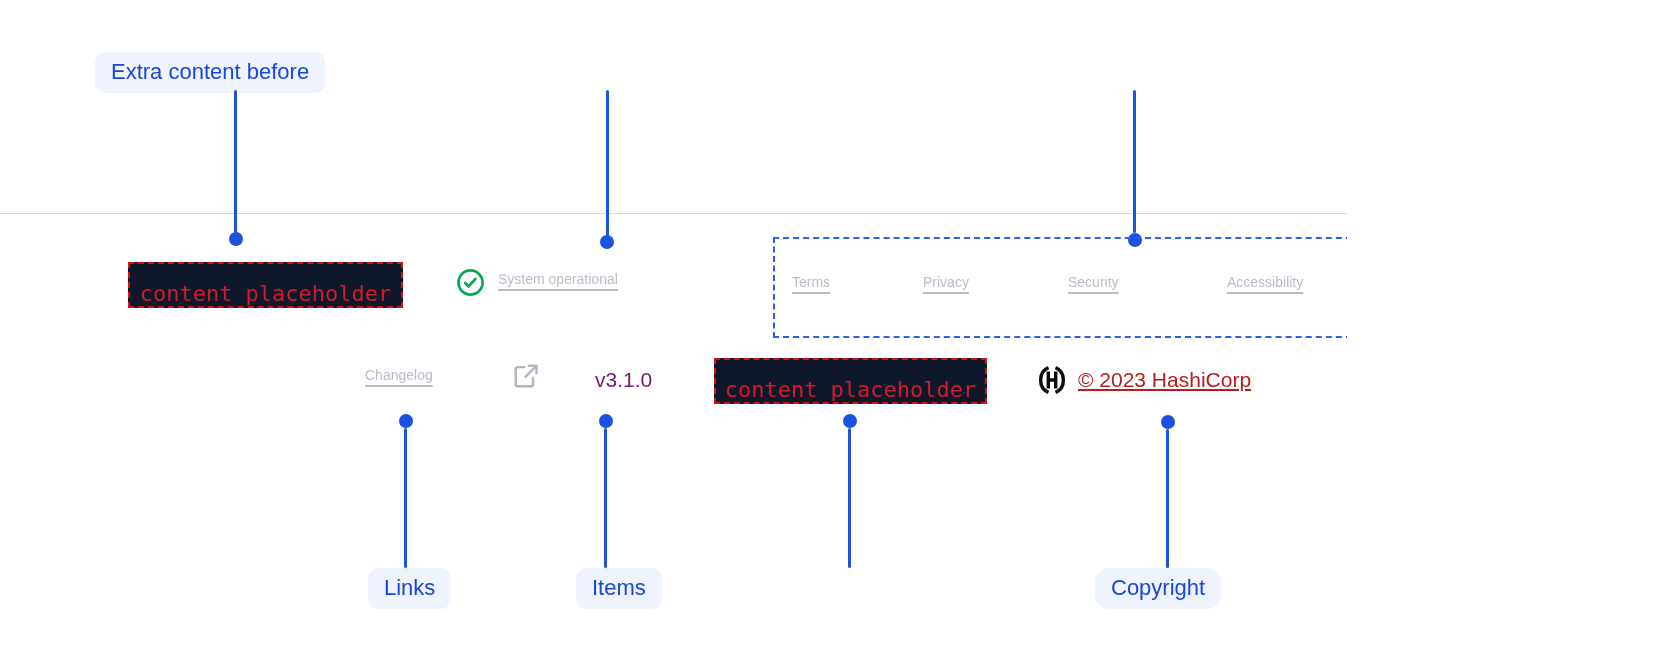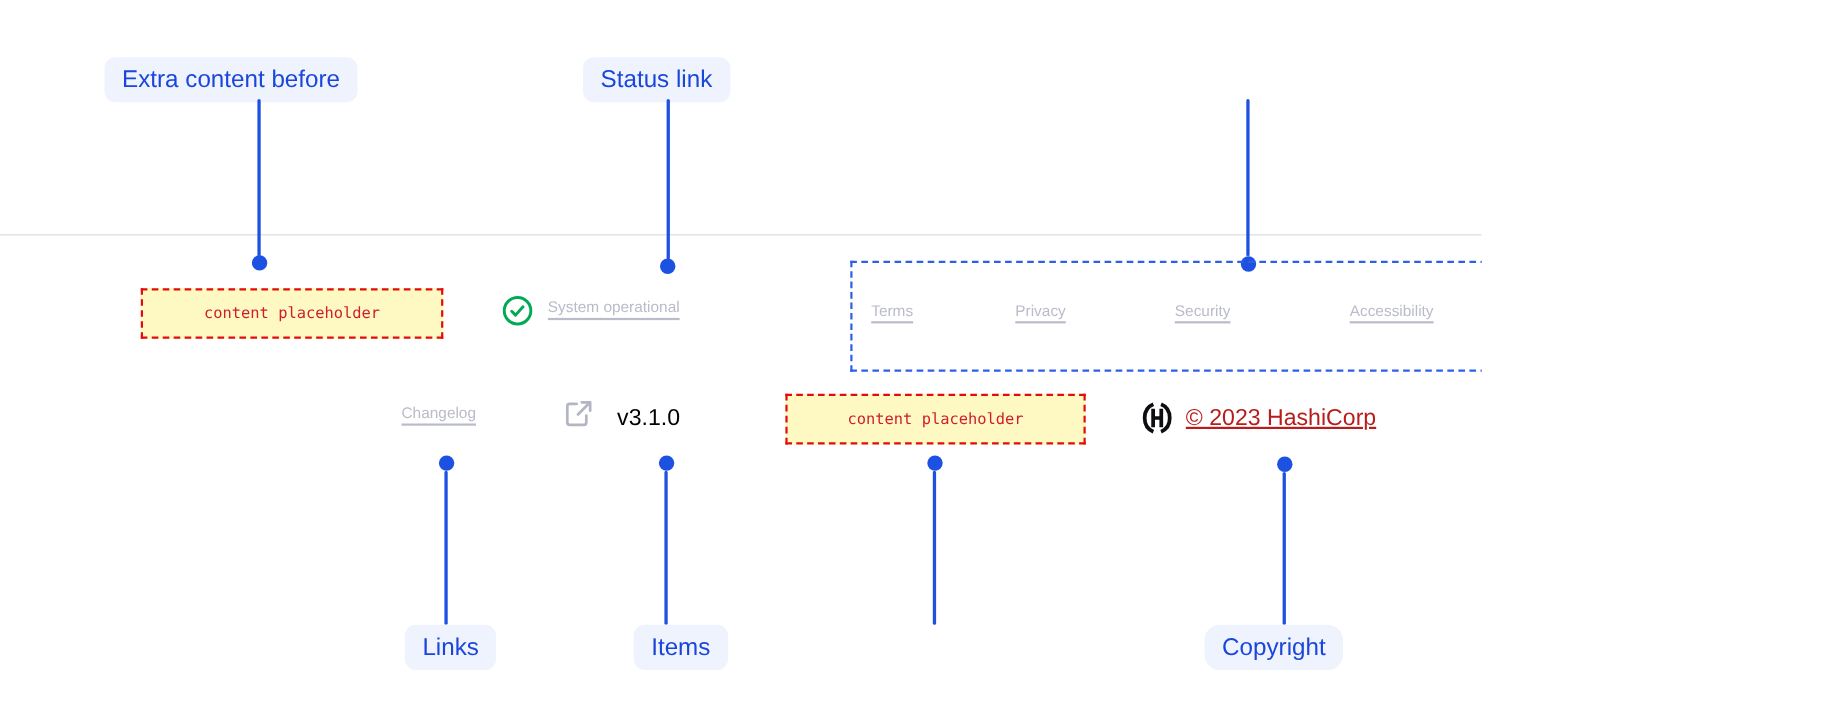--- a/index.html
+++ b/index.html
@@ -26,26 +26,26 @@
     padding: 9px 16px 10px 16px;
     border-radius: 10px;
     white-space: nowrap;
   }
   
   .vline { position: absolute; width: 3px; background: #1d51e2; border-radius: 2px; }
   .dot { position: absolute; width: 14px; height: 14px; border-radius: 50%; background: #1d51e2; }
   
   .ph-box {
     position: absolute;
-    background: #fef9c3;
+    background: #0f172a;
     border: 2px dashed #e30b0b;
     color: #cf1d2e;
     font-family: "DejaVu Sans Mono", "Liberation Mono", monospace;
-    font-size: 14px;
-    display: flex; align-items: center; justify-content: center;
+    font-size: 22px;
+    display: flex; align-items: flex-end; justify-content: center;
     box-sizing: border-box;
     white-space: nowrap;
   }
   
   .g-link {
     position: absolute;
     color: #babcca;
     font-size: 14px;
     font-weight: 500;
     text-decoration: underline;
@@ -69,23 +69,20 @@
 <div class="stage">
 
   <div class="divider"></div>
 
   <div class="pill" style="left:95px; top:52px;">
     <span>Extra content before</span>
   </div>
   <div class="vline" style="left:234px; top:90px; height:143px;"></div>
   <div class="dot" style="left:229px; top:232px;"></div>
 
-  <div class="pill" style="left:530px; top:52px;">
-    <span>Status link</span>
-  </div>
   <div class="vline" style="left:606px; top:90px; height:146px;"></div>
   <div class="dot" style="left:600px; top:235px;"></div>
 
   <div class="vline" style="left:1133px; top:90px; height:143px;"></div>
   <div class="dot" style="left:1128px; top:233px;"></div>
 
   <div class="ph-box" style="left:128px; top:262px; width:275px; height:46px;">
     <span>content placeholder</span>
   </div>
 
@@ -102,21 +99,21 @@
   <a class="g-link" style="left:1227px; top:274px;">Accessibility</a>
   <a class="g-link" style="left:1438px; top:274px;">Support</a>
 
   <a class="g-link" style="left:365px; top:367px;">Changelog</a>
   <svg class="icon-abs" style="left:512px; top:362px;" width="28" height="28" viewBox="0 0 24 24" fill="none" stroke="#b3b5c3" stroke-width="2.1" stroke-linecap="round" stroke-linejoin="round">
     <path d="M18 13.5V19a1.8 1.8 0 0 1-1.8 1.8H5A1.8 1.8 0 0 1 3.2 19V6.2A1.8 1.8 0 0 1 5 4.4h5.5"></path>
     <path d="M14.5 3.2H21v6.5"></path>
     <path d="M20.6 3.6L11.5 12.7"></path>
   </svg>
 
-  <div class="g-text" style="left:561px; top:368px; color:#000000;">v3.1.0</div>
+  <div class="g-text" style="left:595px; top:368px; color:#701a75;">v3.1.0</div>
 
   <div class="ph-box" style="left:714px; top:358px; width:273px; height:46px;">
     <span>content placeholder</span>
   </div>
 
   <svg class="icon-abs" style="left:1036px; top:364px;" width="32" height="32" viewBox="0 0 32 32" fill="none" stroke="#0d0e12" stroke-width="3.4" stroke-linecap="butt">
     <path d="M12.5 3.6 C7 5.8 4.6 10.4 4.6 16 C4.6 21.6 7 26.2 12.5 28.4"></path>
     <path d="M19.5 3.6 C25 5.8 27.4 10.4 27.4 16 C27.4 21.6 25 26.2 19.5 28.4"></path>
     <path d="M12.3 7.5 V24.5 M19.7 7.5 V24.5 M12.3 16 H19.7"></path>
   </svg>

